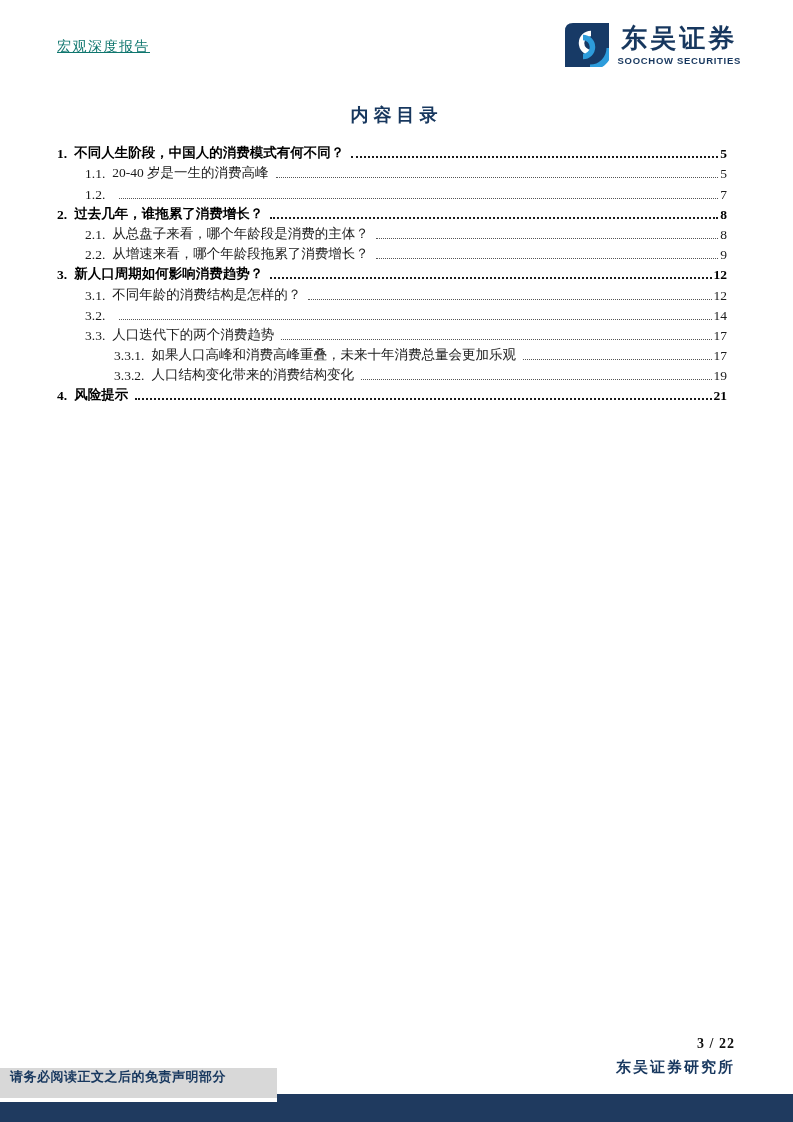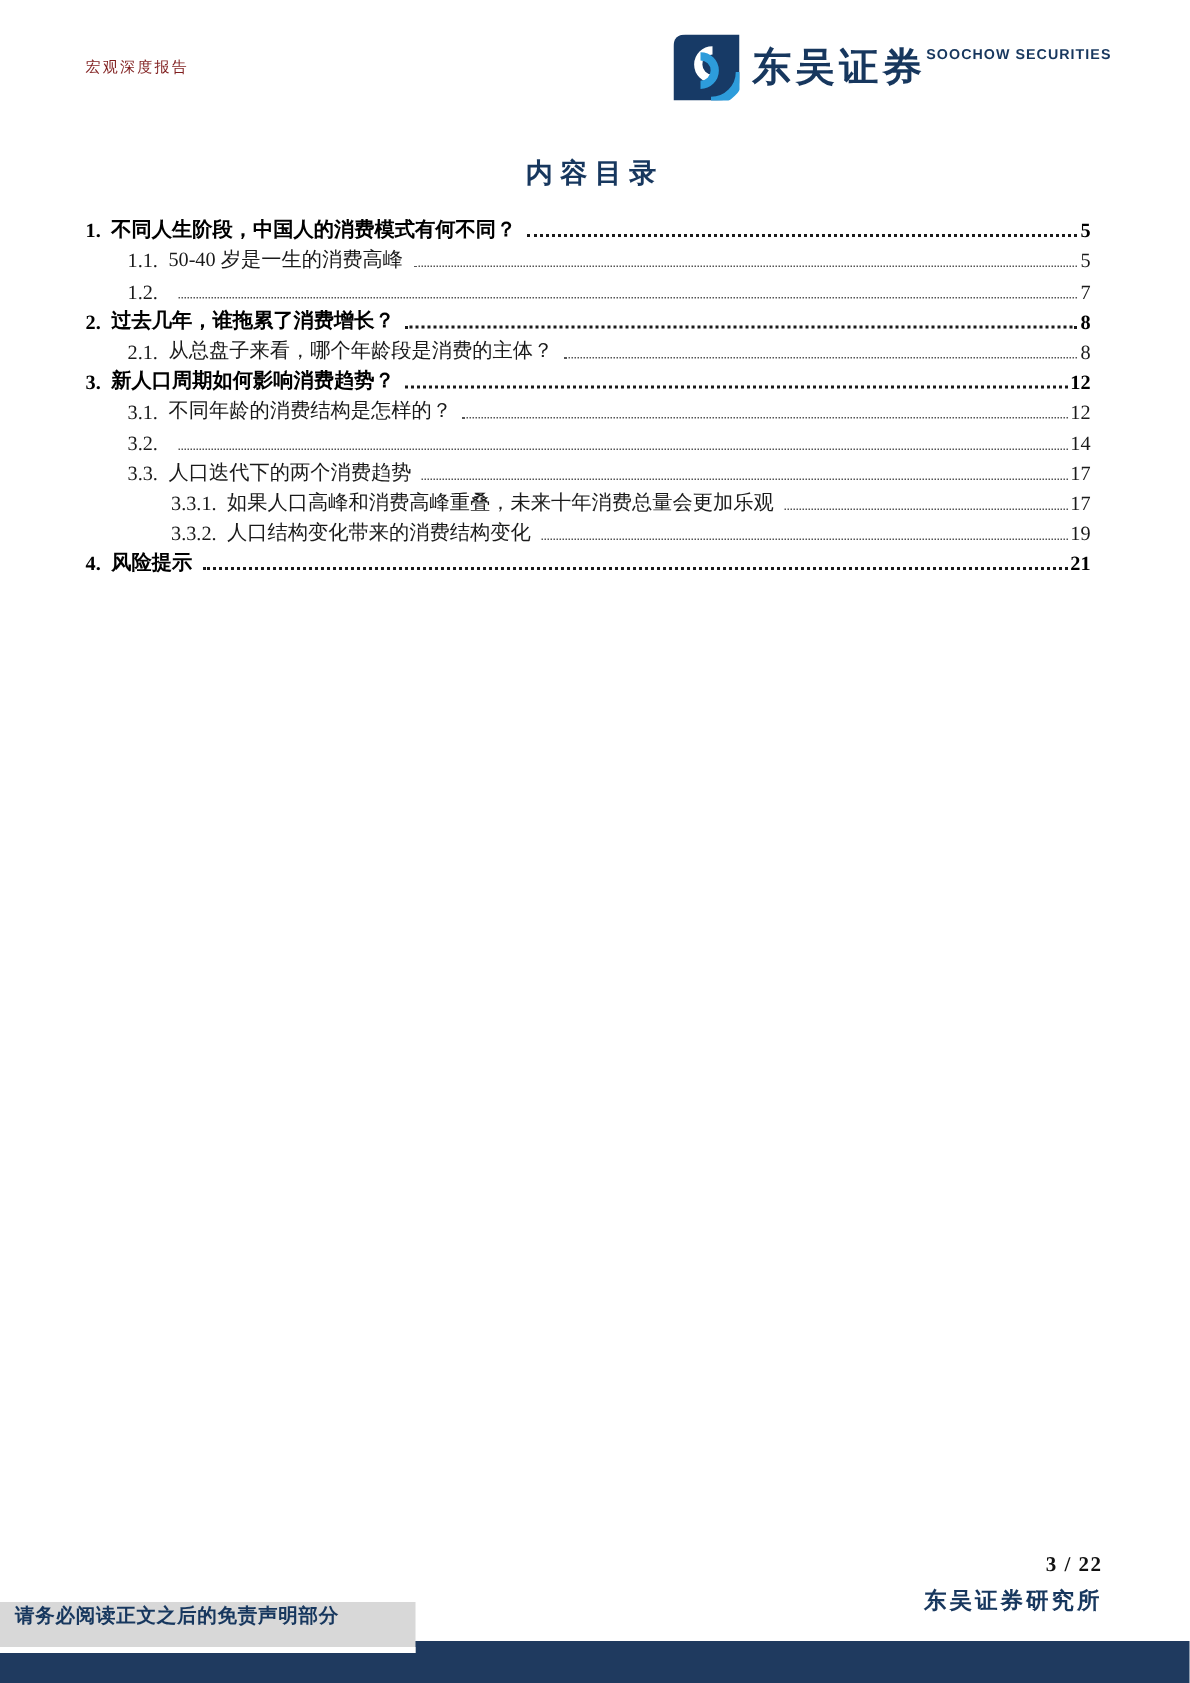--- a/index.html
+++ b/index.html
@@ -3,25 +3,25 @@
 <meta charset="utf-8">
 <style>
   html, body { margin:0; padding:0; }
   body {
     width:793px; height:1122px; position:relative; background:#ffffff;
     font-family:"Liberation Serif","DejaVu Serif",serif; overflow:hidden;
   }
   
   .report-type {
     position:absolute; left:57px; top:38px;
-    font-size:10px; color:#7f1d1d; letter-spacing:1.5px;
+    font-size:14px; color:#0f766e; letter-spacing:1.5px;text-decoration:underline;
   }
   .brand { position:absolute; top:23px; right:52px; display:flex; align-items:center; gap:9px; }
   .brand-logo { width:44px; height:44px; display:block; }
-  .brand-text { display:flex; flex-direction:row; align-items:flex-start; }
+  .brand-text { display:flex; flex-direction:column; align-items:center; }
   .brand-cn {
     font-size:26px; line-height:30px; color:#17375E; font-weight:700;
     letter-spacing:3px; font-family:"Liberation Serif","DejaVu Serif",serif;
   }
   .brand-en {
     font-size:9.5px; color:#17375E; font-weight:700; letter-spacing:0.7px;
     font-family:"Liberation Sans","DejaVu Sans",sans-serif; margin-top:1px;
   }
   
   .toc-heading {
@@ -77,40 +77,46 @@
 
 <div class="toc">
   <div class="toc-row lvl1">
     <span class="toc-num">1.</span>
       <span class="toc-text">不同人生阶段，中国人的消费模式有何不同？</span>
       <span class="leader"></span>
       <span class="toc-page">5</span>
   </div>
   <div class="toc-row lvl2">
     <span class="toc-num">1.1.</span>
-      <span class="toc-text">50-40 岁是一生的消费高峰</span>
+      <span class="toc-text">20-40 岁是一生的消费高峰</span>
       <span class="leader"></span>
       <span class="toc-page">5</span>
   </div>
   <div class="toc-row lvl2">
     <span class="toc-num">1.2.</span>
       <span class="leader"></span>
       <span class="toc-page">7</span>
   </div>
   <div class="toc-row lvl1">
     <span class="toc-num">2.</span>
       <span class="toc-text">过去几年，谁拖累了消费增长？</span>
       <span class="leader"></span>
       <span class="toc-page">8</span>
   </div>
   <div class="toc-row lvl2">
     <span class="toc-num">2.1.</span>
       <span class="toc-text">从总盘子来看，哪个年龄段是消费的主体？</span>
       <span class="leader"></span>
       <span class="toc-page">8</span>
+  </div>
+  <div class="toc-row lvl2">
+    <span class="toc-num">2.2.</span>
+      <span class="toc-text">从增速来看，哪个年龄段拖累了消费增长？</span>
+      <span class="leader"></span>
+      <span class="toc-page">9</span>
   </div>
   <div class="toc-row lvl1">
     <span class="toc-num">3.</span>
       <span class="toc-text">新人口周期如何影响消费趋势？</span>
       <span class="leader"></span>
       <span class="toc-page">12</span>
   </div>
   <div class="toc-row lvl2">
     <span class="toc-num">3.1.</span>
       <span class="toc-text">不同年龄的消费结构是怎样的？</span>

